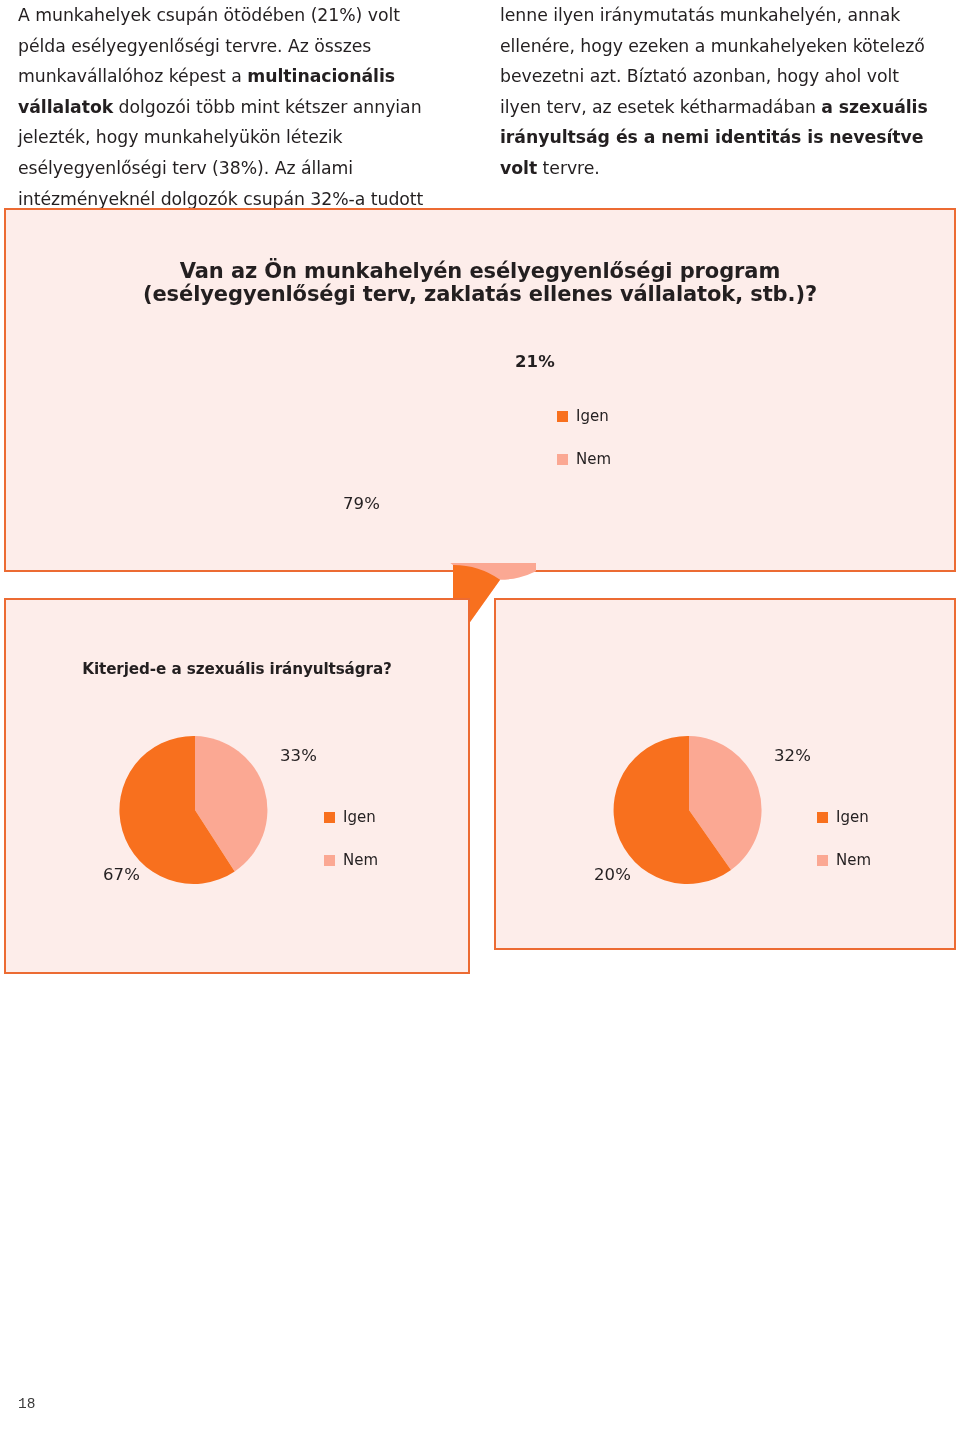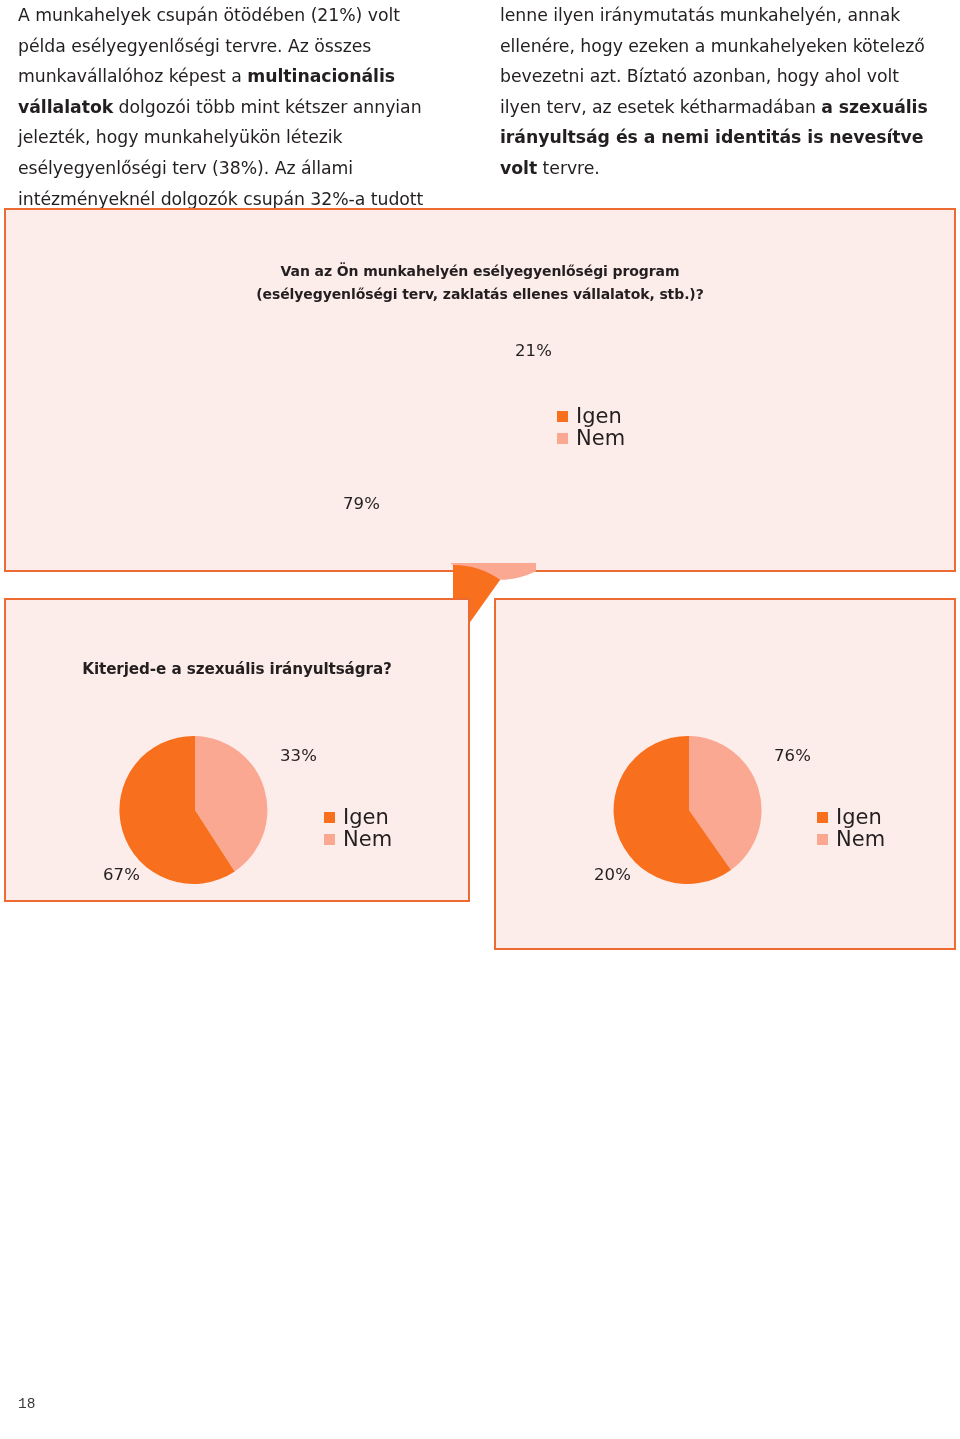--- a/index.html
+++ b/index.html
@@ -48,21 +48,21 @@
   #panel-top {
     left: 4px;
     top: 208px;
     width: 952px;
     height: 364px;
   }
   #panel-bottom-left {
     left: 4px;
     top: 598px;
     width: 466px;
-    height: 304px;
+    height: 376px;
     text-decoration: underline;
   }
   #panel-bottom-right {
     left: 494px;
     top: 598px;
     width: 462px;
     height: 352px;
   }
 
   
@@ -72,21 +72,21 @@
     color: #231f20;
     text-align: center;
     line-height: 23px;
     font-size: 15.2px;
     letter-spacing: -0.1px;
   }
   #title-top {
     left: 0;
     right: 0;
     top: 50px;
-    font-size: 14px;
+    font-size: 21px;
   }
   #title-bl {
     left: 0;
     right: 0;
     top: 58px;
   }
   #title-br {
     left: 0;
     right: 0;
     top: 58px;
@@ -105,29 +105,29 @@
     letter-spacing: 0.1px;
   }
 
   
   .legend { position: absolute; }
   .legend-row {
     display: flex;
     align-items: center;
     height: 22px;
   }
-  .legend-row + .legend-row { }
+  .legend-row + .legend-row { margin-top: 21px; }
   .swatch {
     width: 11px;
     height: 11px;
     flex: 0 0 11px;
     margin-right: 8px;
   }
   .legend-label {
-    font-size: 21px;
+    font-size: 15px;
     color: #231f20;
     line-height: 1;
   }
 
   
   #page-number {
     position: absolute;
     left: 18px;
     top: 1396px;
     font-size: 14.5px;
@@ -156,21 +156,21 @@
 
   <div class="pie-wrap" style="left:364px; top:353px;">
     <svg class="pie" width="166" height="166" viewBox="0 0 166 166" aria-hidden="true">
 
       <path d="M 83 83 L 130.1 16.8 A 81 81 0 1 0 83 2 Z" fill="#FBA893"></path>
 
       <path d="M 83 83 L 83 2 A 81 81 0 0 1 130.1 16.8 Z" fill="#F8701E"></path>
     </svg>
   </div>
 
-  <div class="pct" style="left:509px; top:131px;">21%</div>
+  <div class="pct" style="left:509px; top:142px;font-weight:bold;">21%</div>
   <div class="pct" style="left:337px; top:284px;">79%</div>
 
   <div class="legend" style="left:551px; top:195px;">
     <div class="legend-row">
       <span class="swatch" style="background:#F8701E;"></span>
       <span class="legend-label">Igen</span>
     </div>
     <div class="legend-row">
       <span class="swatch" style="background:#FBA893;"></span>
       <span class="legend-label">Nem</span>
@@ -209,21 +209,21 @@
 
   <div class="pie-wrap" style="left:117px; top:134px;">
     <svg class="pie" width="152" height="152" viewBox="0 0 152 152" aria-hidden="true">
 
       <path d="M 76 76 L 76 2 A 74 74 0 0 1 118.0 135.9 Z" fill="#FBA893"></path>
 
       <path d="M 76 76 L 118.0 135.9 A 74 74 0 1 1 76 2 Z" fill="#F8701E"></path>
     </svg>
   </div>
 
-  <div class="pct" style="left:278px; top:146px;">76%</div>
+  <div class="pct" style="left:278px; top:146px;">32%</div>
   <div class="pct" style="left:98px; top:265px;">20%</div>
 
   <div class="legend" style="left:321px; top:206px;">
     <div class="legend-row">
       <span class="swatch" style="background:#F8701E;"></span>
       <span class="legend-label">Igen</span>
     </div>
     <div class="legend-row">
       <span class="swatch" style="background:#FBA893;"></span>
       <span class="legend-label">Nem</span>

